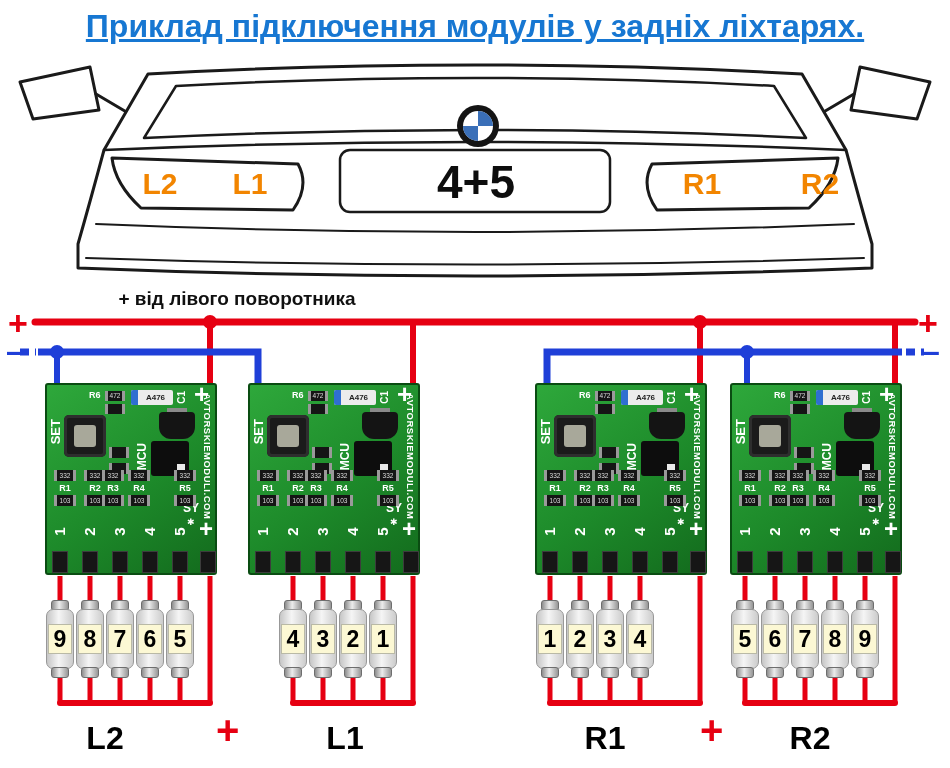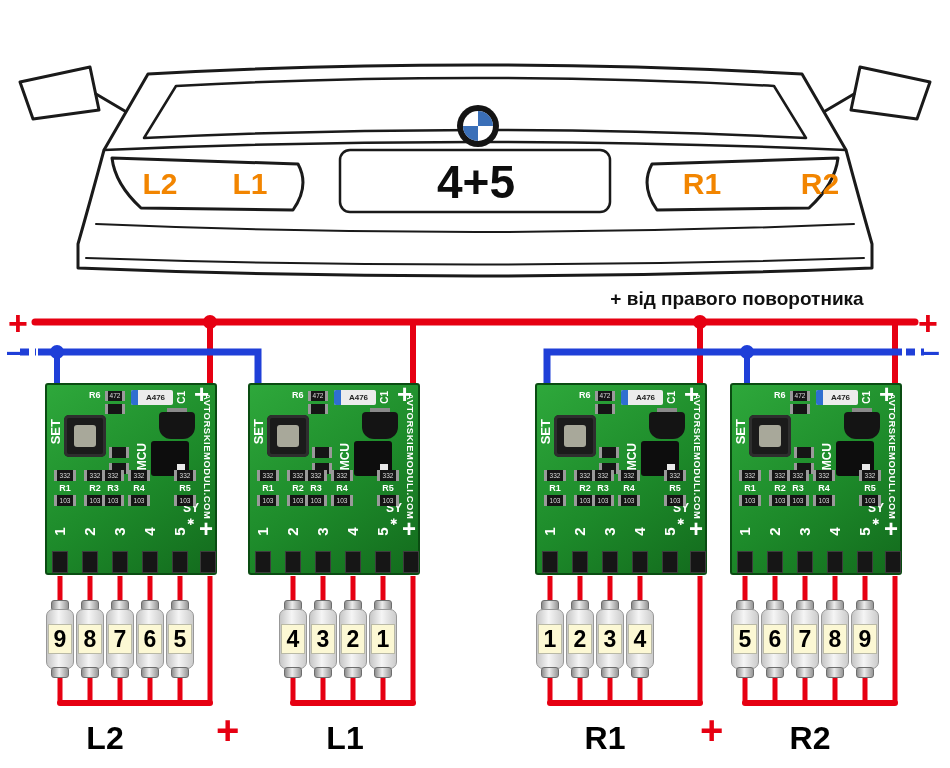--- a/index.html
+++ b/index.html
@@ -84,20 +84,21 @@
                font-size:32px; font-weight:bold; color:#000; z-index:3; }
   #gl0{left:45px} #gl1{left:285px} #gl2{left:545px} #gl3{left:750px}
   .bplus { position:absolute; top:710px; color:#e60012; font-size:40px; font-weight:bold; z-index:3; line-height:1; }
   #bp0{left:216px} #bp1{left:700px}
 </style>
 </head>
 <body>
 
 <div id="stage">
 
+  <div class="title">Приклад підключення модулів у задніх ліхтарях.</div>
 
   <svg id="car-svg" width="950" height="232" viewBox="0 0 950 232">
     <g fill="none" stroke="#1a1a1a" stroke-width="3" stroke-linejoin="round" stroke-linecap="round">
       <path d="M20,30 L90,15 L99,58 L33,67 Z" fill="#fff"></path>
       <path d="M96,42 L140,68"></path>
       <path d="M930,30 L860,15 L851,58 L917,67 Z" fill="#fff"></path>
       <path d="M854,42 L810,68"></path>
       <path d="M148,22 Q475,4 802,22 L846,98 Q860,150 872,192 L872,216 Q475,232 78,216 L78,192 Q90,150 104,98 Z" fill="#fff"></path>
       <path d="M176,34 Q475,18 774,34 L806,86 Q475,70 144,86 Z" stroke-width="2.5"></path>
       <path d="M104,98 Q475,82 846,98" stroke-width="2.5"></path>
@@ -115,21 +116,21 @@
     </g>
     <g font-weight="bold" text-anchor="middle">
       <text x="160" y="142" font-size="30" fill="#f28500">L2</text>
       <text x="250" y="142" font-size="30" fill="#f28500">L1</text>
       <text x="476" y="146" font-size="46" fill="#0d0d0d">4+5</text>
       <text x="702" y="142" font-size="30" fill="#f28500">R1</text>
       <text x="820" y="142" font-size="30" fill="#f28500">R2</text>
     </g>
   </svg>
 
-  <div class="feed-label" id="feed-right">+ від правого поворотника</div>
+  <div class="feed-label" id="feed-left">+ від лівого поворотника</div>
   <div class="sym" id="plus-l">+</div>
   <div class="sym" id="minus-l">–</div>
   <div class="sym" id="plus-r">+</div>
   <div class="sym" id="minus-r">–</div>
 
   <svg id="wires" width="950" height="458" viewBox="0 0 950 458">
     <g stroke="#e60012" fill="none">
       <path stroke-width="7" stroke-linecap="round" d="M35,12 H915"></path>
       <path stroke-width="6" d="M210,12 V74 M413,12 V74 M700,12 V74 M895,12 V74"></path>
       <path stroke-width="5" d="M60,266 V292 M90,266 V292 M120,266 V292 M150,266 V292 M180,266 V292

